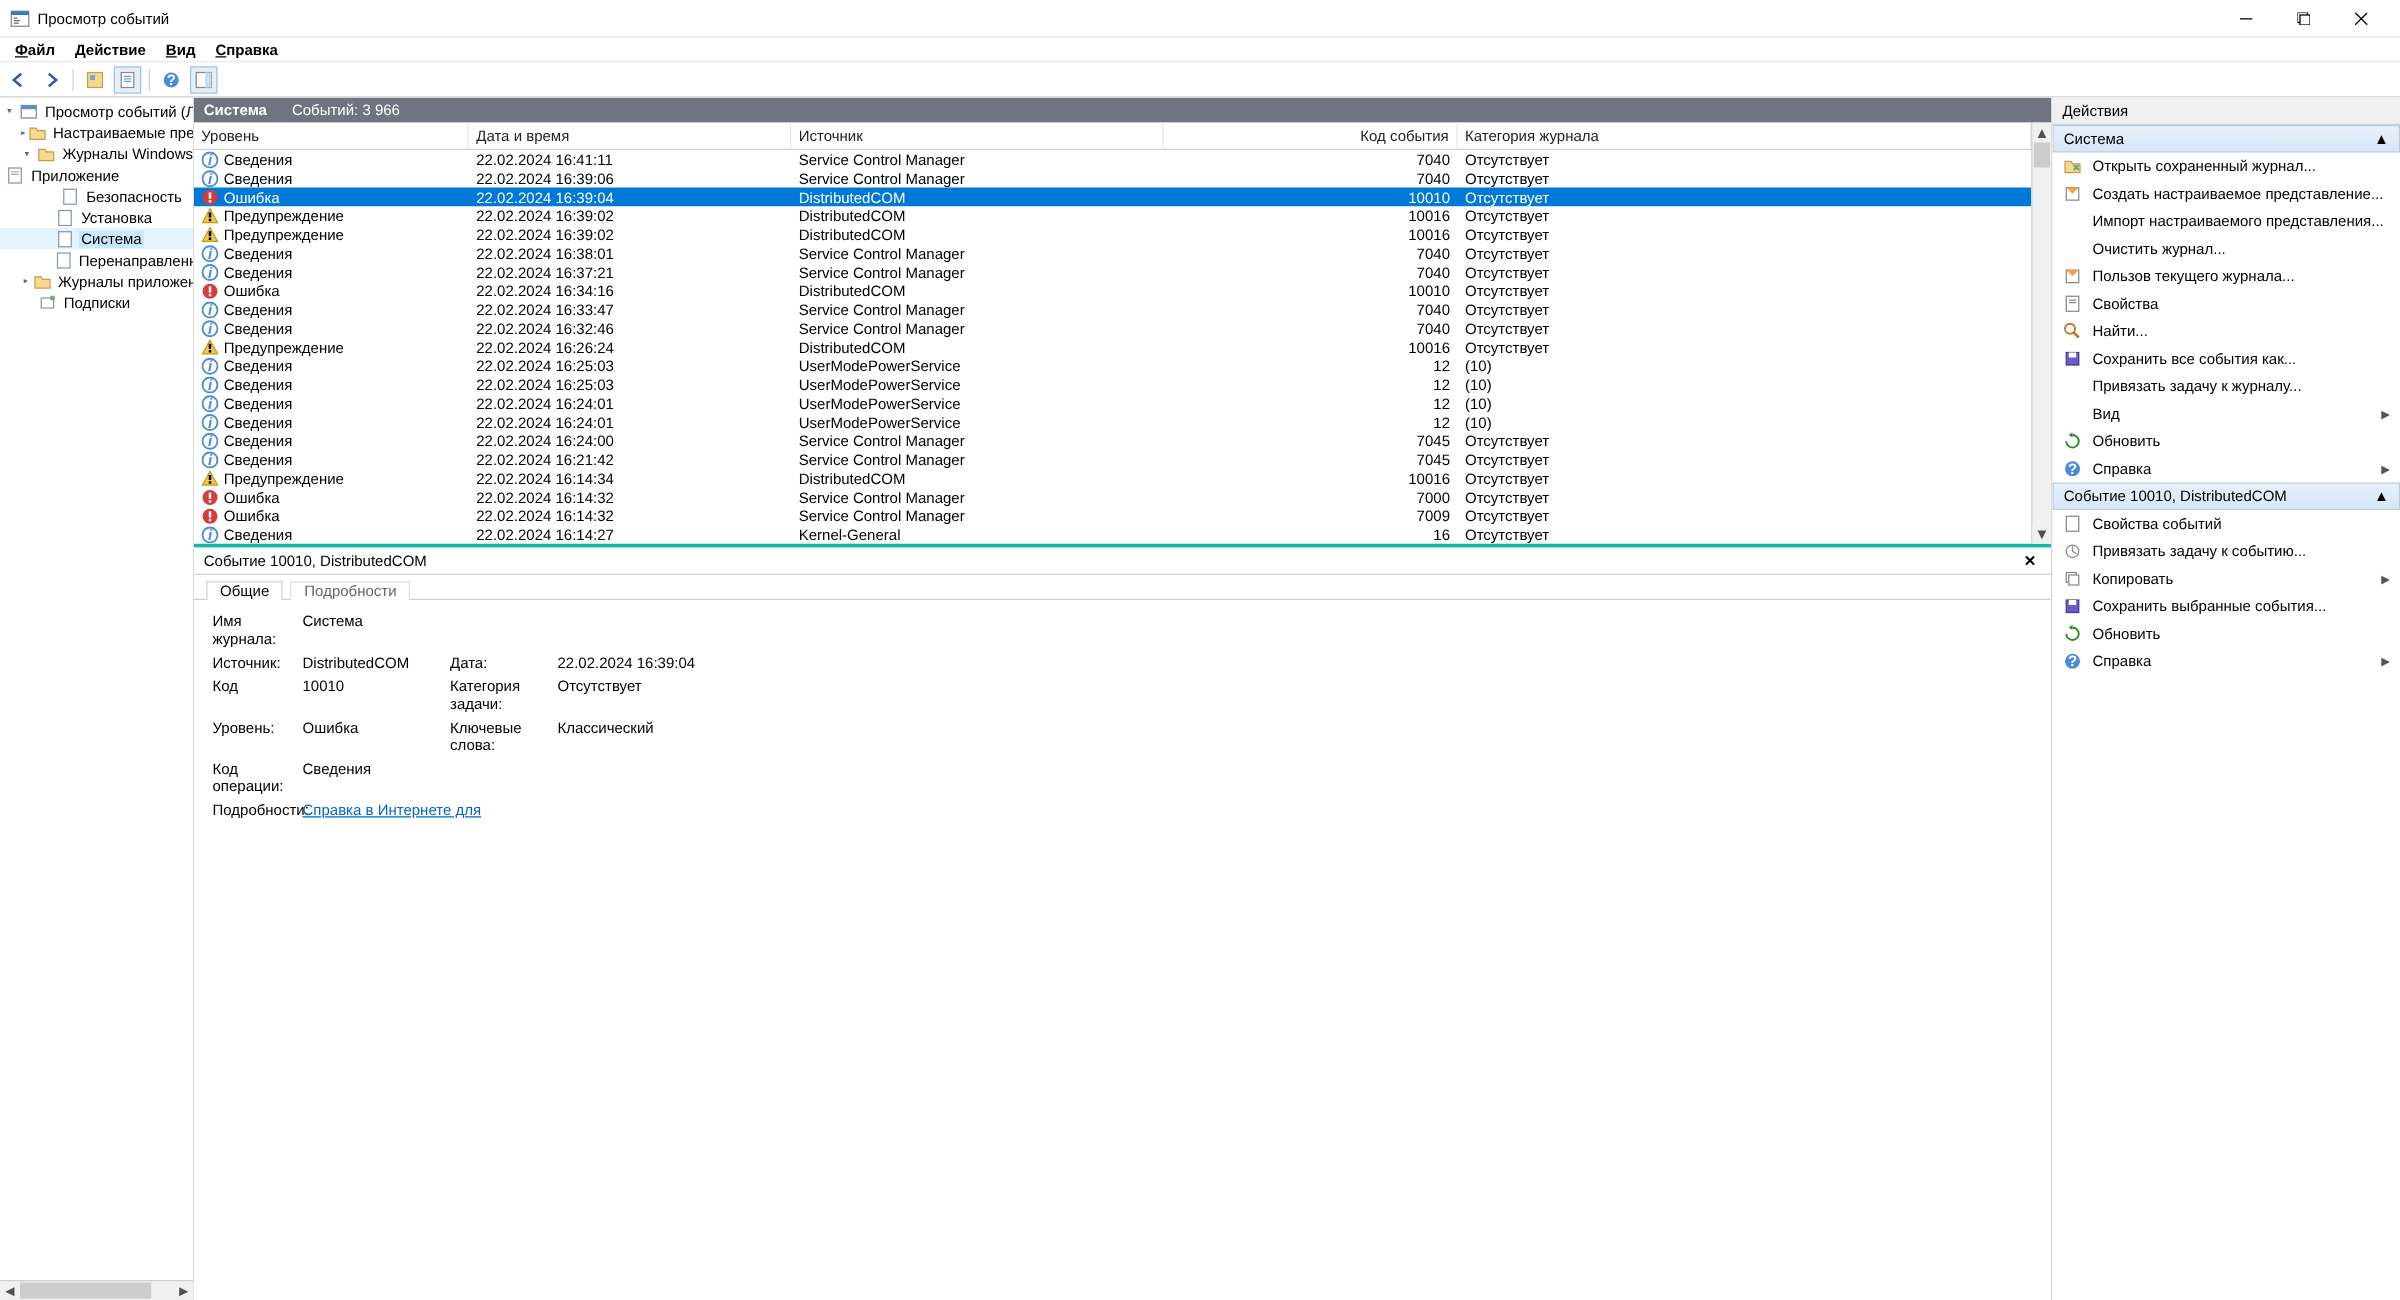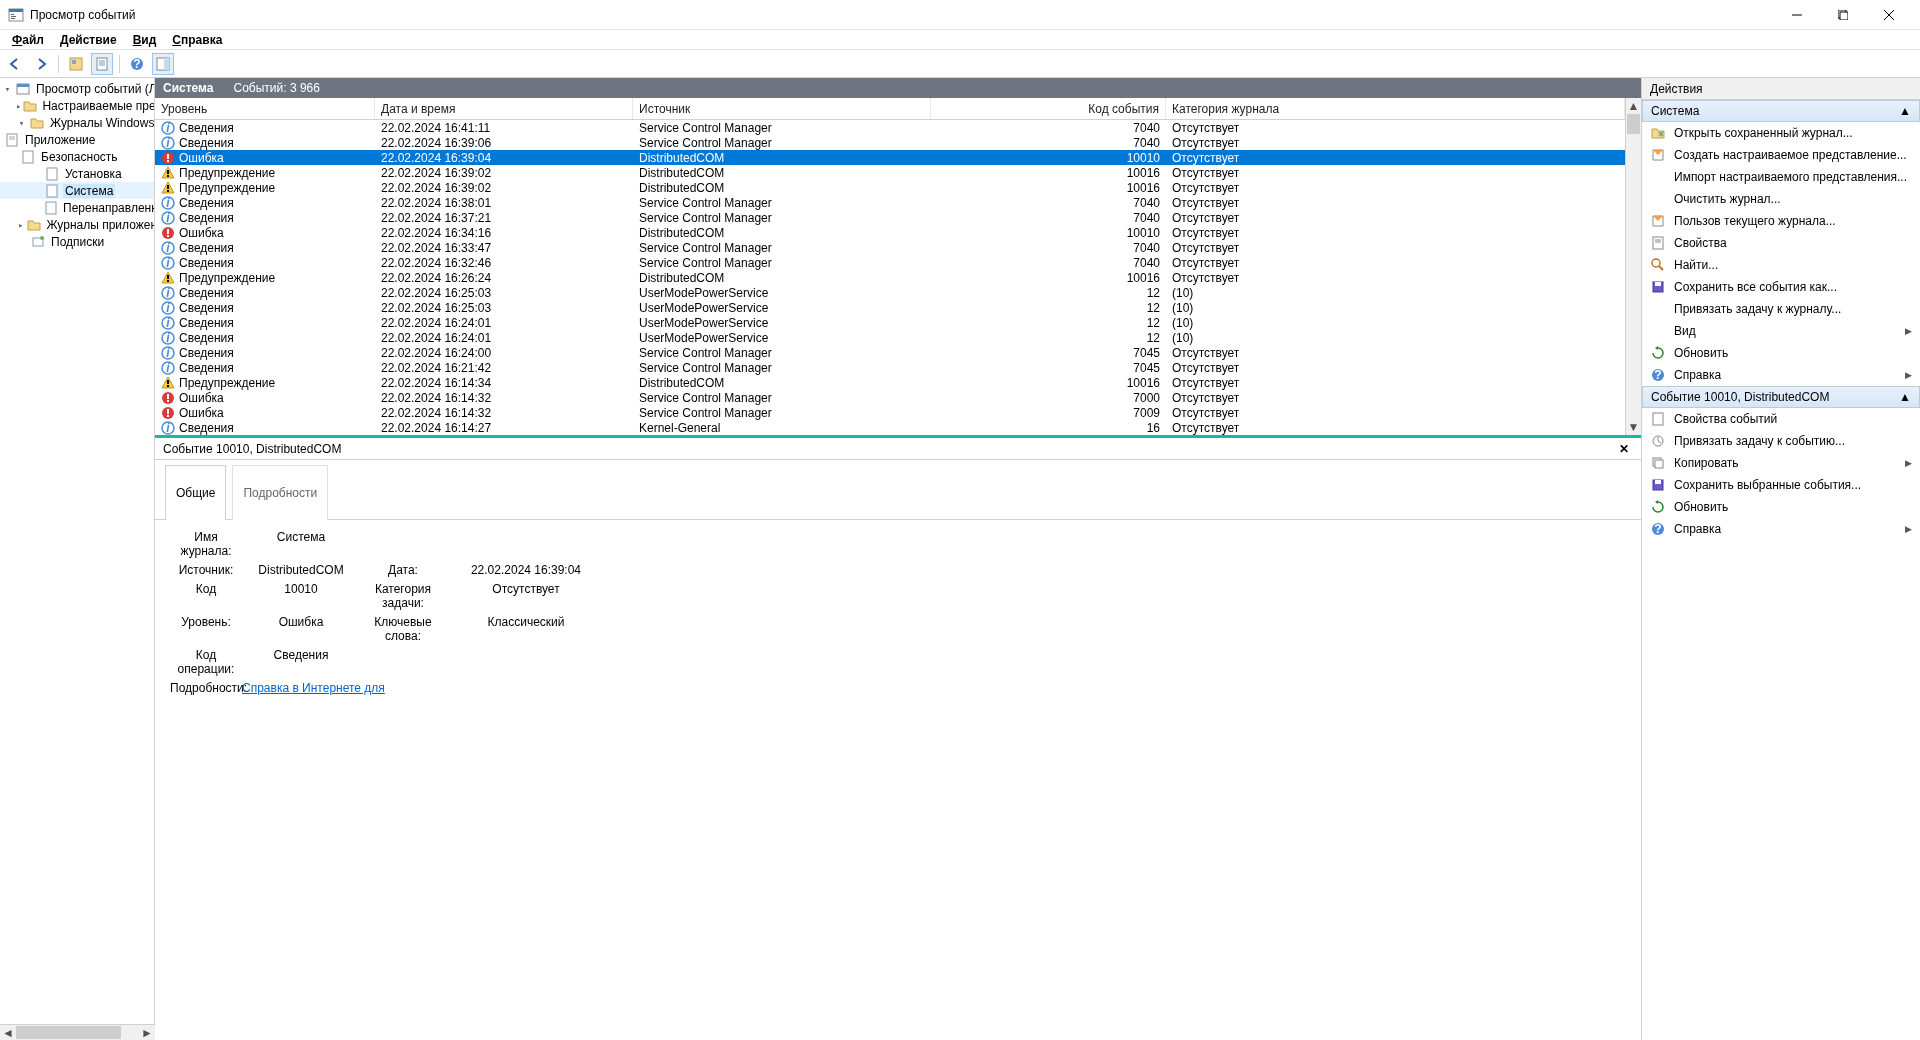--- a/index.html
+++ b/index.html
@@ -39,26 +39,26 @@
 .gc.num { justify-content: flex-end; }
 .lvlico { width: 14px; height: 14px; margin-right: 4px; display: inline-flex; }
 .vscroll { width: 16px; background: #f0f0f0; border-left: 1px solid #d0d0d0; position: relative; }
 .vscroll .arrow { height: 16px; display: flex; align-items: center; justify-content: center; color: #505050; background: #f0f0f0; }
 .vscroll .thumb { position: absolute; left: 1px; right: 1px; top: 16px; height: 20px; background: #cdcdcd; }
 .details { flex: 1; display: flex; flex-direction: column; overflow: hidden; }
 .details-hdr { height: 22px; display: flex; align-items: center; padding: 0 8px; border-bottom: 1px solid #d0d0d0; background: #fff; }
 .details-hdr .dhtitle { flex: 1; font-size: 12px; }
 .details-hdr .close { width: 18px; text-align: center; font-weight: bold; cursor: default; }
 .tabs { display: flex; padding: 4px 10px 0 10px; border-bottom: 1px solid #d0d0d0; gap: 6px; }
-.tab { padding: 20px 10px; border: 1px solid #d0d0d0; border-bottom: none; background: #fff; position: relative; top: 1px; }
+.tab { padding: 0 10px; border: 1px solid #d0d0d0; border-bottom: none; background: #fff; position: relative; top: 1px; }
 .tab.active { background: #fff; }
 .tab.inactive { color: #666; border-color: #e0e0e0; }
 .details-body { flex: 1; padding: 10px 30px 15px 15px; overflow: hidden; display: flex; flex-direction: column; }
 .msg-box { border: 1px solid #8e8e8e; padding: 6px 10px; background: #fff; height: 140px; margin-bottom: 20px; font-size: 12px; }
-.prow { display: flex; margin-bottom: 5px; font-size: 12px; text-align: center; }
+.prow { display: flex; margin-bottom: 5px; font-size: 12px; }
 .plabel { width: 72px; color: #000; }
 .plabel.w2 { width: 86px; }
 .pval { width: 118px; }
 .pval.w2 { width: 160px; }
 .link { color: #0066cc; text-decoration: underline; }
 .actions { width: 278px; display: flex; flex-direction: column; background: #fff; overflow-y: auto; }
 .actions-title { height: 22px; background: #f0f0f0; border-bottom: 1px solid #d0d0d0; display: flex; align-items: center; padding: 0 8px; font-weight: normal; font-size: 12px; }
 .action-grouphdr { background: linear-gradient(#e8f0fb, #d6e6f7); border: 1px solid #b8cce0; padding: 3px 8px; margin: 0; font-size: 12px; display: flex; align-items: center; justify-content: space-between; }
 .action-item { display: flex; align-items: center; padding: 3px 8px; gap: 8px; font-size: 12px; }
 .action-item .aico { width: 16px; height: 16px; display: inline-flex; align-items: center; justify-content: center; }
@@ -186,21 +186,21 @@
       <div class="tree-item" style="">
         <span class="tico">
             <svg width="14" height="14">
               <rect x="2" y="1" width="10" height="12" fill="#fff" stroke="#8898b0"></rect>
               <line x1="4" y1="4" x2="10" y2="4" stroke="#aaa"></line>
               <line x1="4" y1="6" x2="10" y2="6" stroke="#aaa"></line>
             </svg>
           </span>
         <span class="tlabel">Приложение</span>
       </div>
-      <div class="tree-item" style="padding-left:20px">
+      <div class="tree-item" style="padding-left:48px">
         <span class="tico">
             <svg width="14" height="14">
               <rect x="2" y="1" width="10" height="12" fill="#fff" stroke="#8898b0"></rect>
             </svg>
           </span>
         <span class="tlabel">Безопасность</span>
       </div>
       <div class="tree-item" style="padding-left:44px">
         <span class="tico">
             <svg width="14" height="14">

